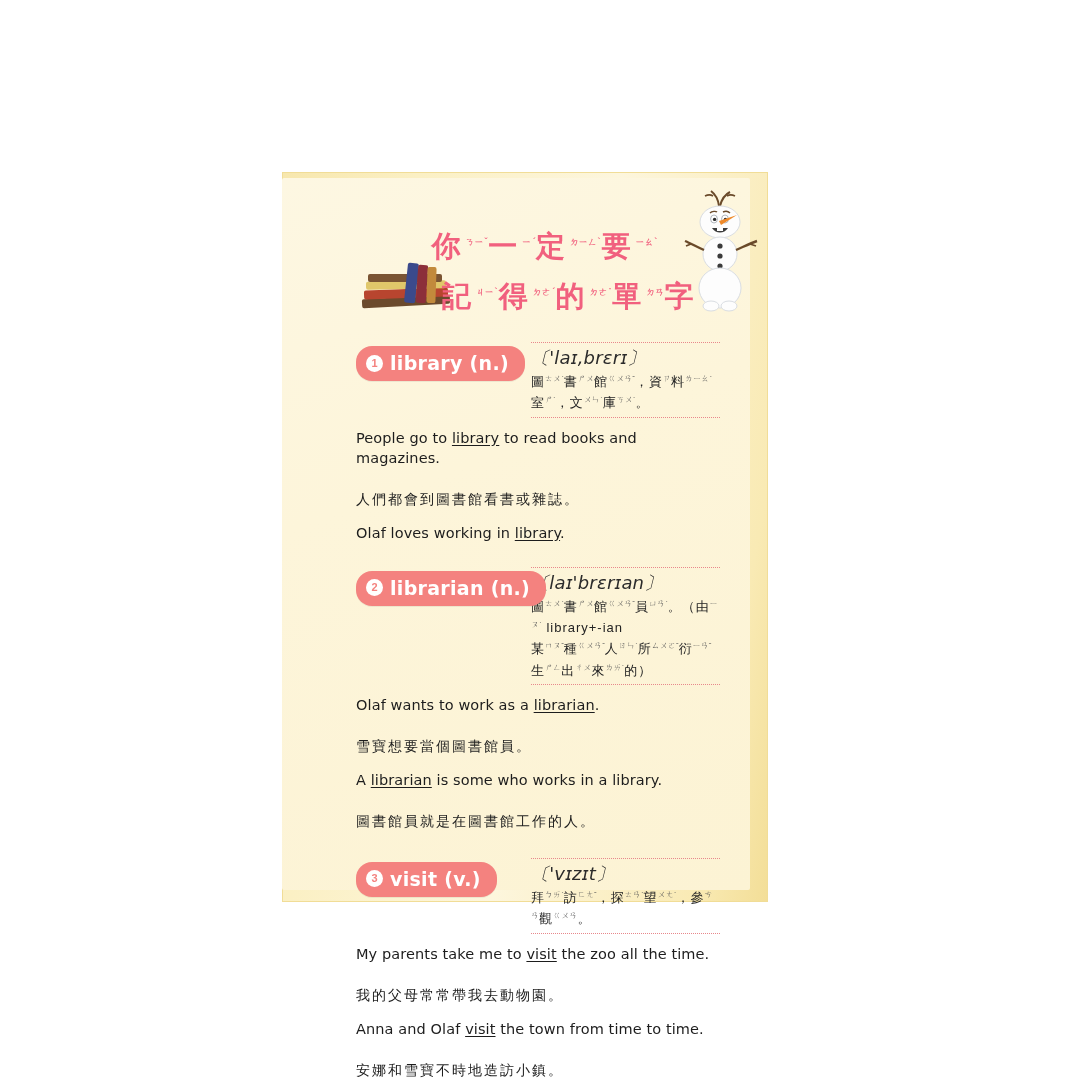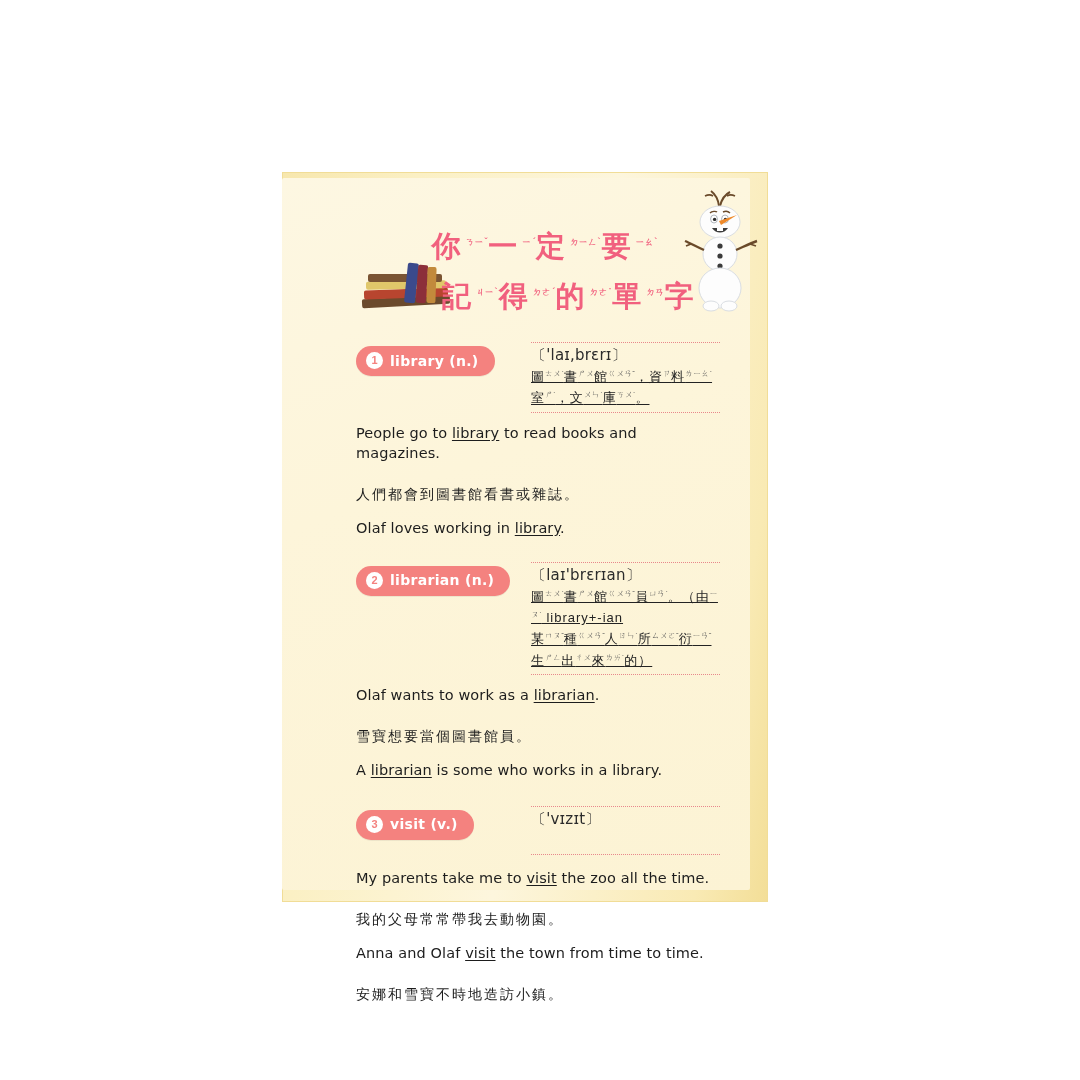--- a/index.html
+++ b/index.html
@@ -124,42 +124,42 @@
     background: #ffffff;
     color: #f4827f;
     font-size: 11px;
     line-height: 17px;
     text-align: center;
     font-weight: bold;
     flex: none;
   }
   .word-text {
     font-family: "DejaVu Sans", sans-serif;
-    font-size: 14px;
+    font-size: 19px;
     letter-spacing: 0.3px;
   }
   .gloss {
     margin-left: 175px;
     border-top: 1.5px dotted #e8888c;
     border-bottom: 1.5px dotted #e8888c;
     padding: 3px 0 4px 0;
     min-height: 40px;
   }
   .phonetic {
     font-family: "DejaVu Sans", sans-serif;
-    font-size: 15px;
+    font-size: 18px;
     color: #2b2b2b;
     letter-spacing: 0.2px;
+    font-style: italic;
   }
   .gloss-zh {
     font-size: 13px;
     color: #232323;
     letter-spacing: 1px;
     line-height: 18px;
-    text-decoration: underline;
   }
   .rb { font-size: 8px; color: #555; vertical-align: super; letter-spacing: 0; }
 
   .examples {
     padding: 10px 0 0 0;
   }
   .ex {
     margin-bottom: 13px;
   }
   .ex:last-child { margin-bottom: 0; }
@@ -292,32 +292,36 @@
             </div>
           </div>
         </div>
         <div class="examples">
           <div class="ex">
             <div class="ex-en"><span>Olaf wants to work as a </span><u>librarian</u><span>.</span></div>
             <div class="ex-zh">雪寶想要當個圖書館員。</div>
           </div>
           <div class="ex">
             <div class="ex-en"><span>A </span><u>librarian</u><span> is some who works in a library.</span></div>
+            <div class="ex-zh">圖書館員就是在圖書館工作的人。</div>
           </div>
         </div>
       </div>
 
       <div class="entry e3">
         <div class="entry-head">
           <div class="word-chip">
             <span class="chip-num">3</span>
             <span class="word-text">visit (v.)</span>
           </div>
           <div class="gloss">
             <div class="phonetic">〔'vɪzɪt〕</div>
+            <div class="gloss-zh">
+              <span>拜</span><span class="rb">ㄅㄞˋ</span><span>訪</span><span class="rb">ㄈㄤˇ</span><span>，探</span><span class="rb">ㄊㄢˋ</span><span>望</span><span class="rb">ㄨㄤˋ</span><span>，參</span><span class="rb">ㄘㄢ</span><span>觀</span><span class="rb">ㄍㄨㄢ</span><span>。</span>
+            </div>
           </div>
         </div>
         <div class="examples">
           <div class="ex">
             <div class="ex-en"><span>My parents take me to </span><u>visit</u><span> the zoo all the time.</span></div>
             <div class="ex-zh">我的父母常常帶我去動物園。</div>
           </div>
           <div class="ex">
             <div class="ex-en"><span>Anna and Olaf </span><u>visit</u><span> the town from time to time.</span></div>
             <div class="ex-zh">安娜和雪寶不時地造訪小鎮。</div>

